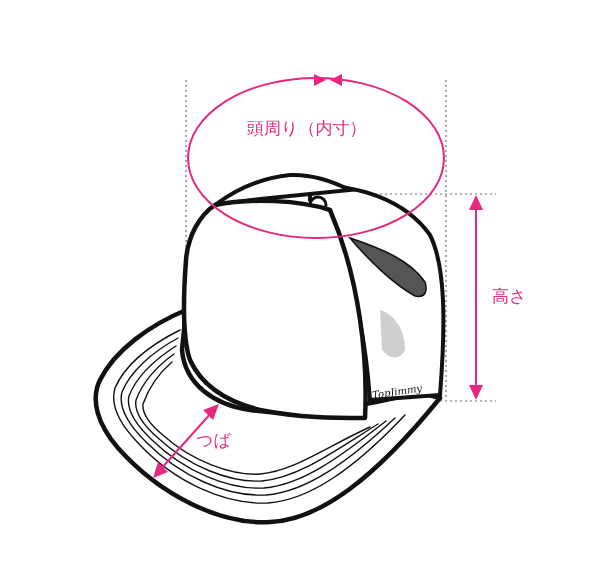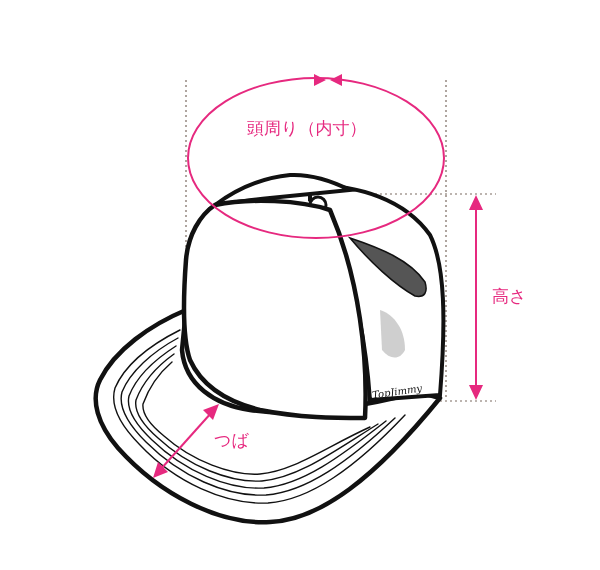--- a/index.html
+++ b/index.html
@@ -61,16 +61,16 @@
 
     <g>
       <line x1="212" y1="412" x2="160" y2="470" stroke="#e6297f" stroke-width="2"></line>
       <polygon points="219,404 203,410 213,420" fill="#e6297f"></polygon>
       <polygon points="153,478 158,462 168,472" fill="#e6297f"></polygon>
     </g>
   </svg>
 
   <div class="label" style="left:247px; top:120px;">頭周り（内寸）</div>
   <div class="label" style="left:492px; top:288px;text-align:right;">高さ</div>
-  <div class="label" style="left:214px; top:432px;">つば</div>
+  <div class="label" style="left:196px; top:432px;">つば</div>
   <div class="brand" style="left:372px; top:386px;">TopJimmy</div>
 
 </div>
 
 </body></html>

